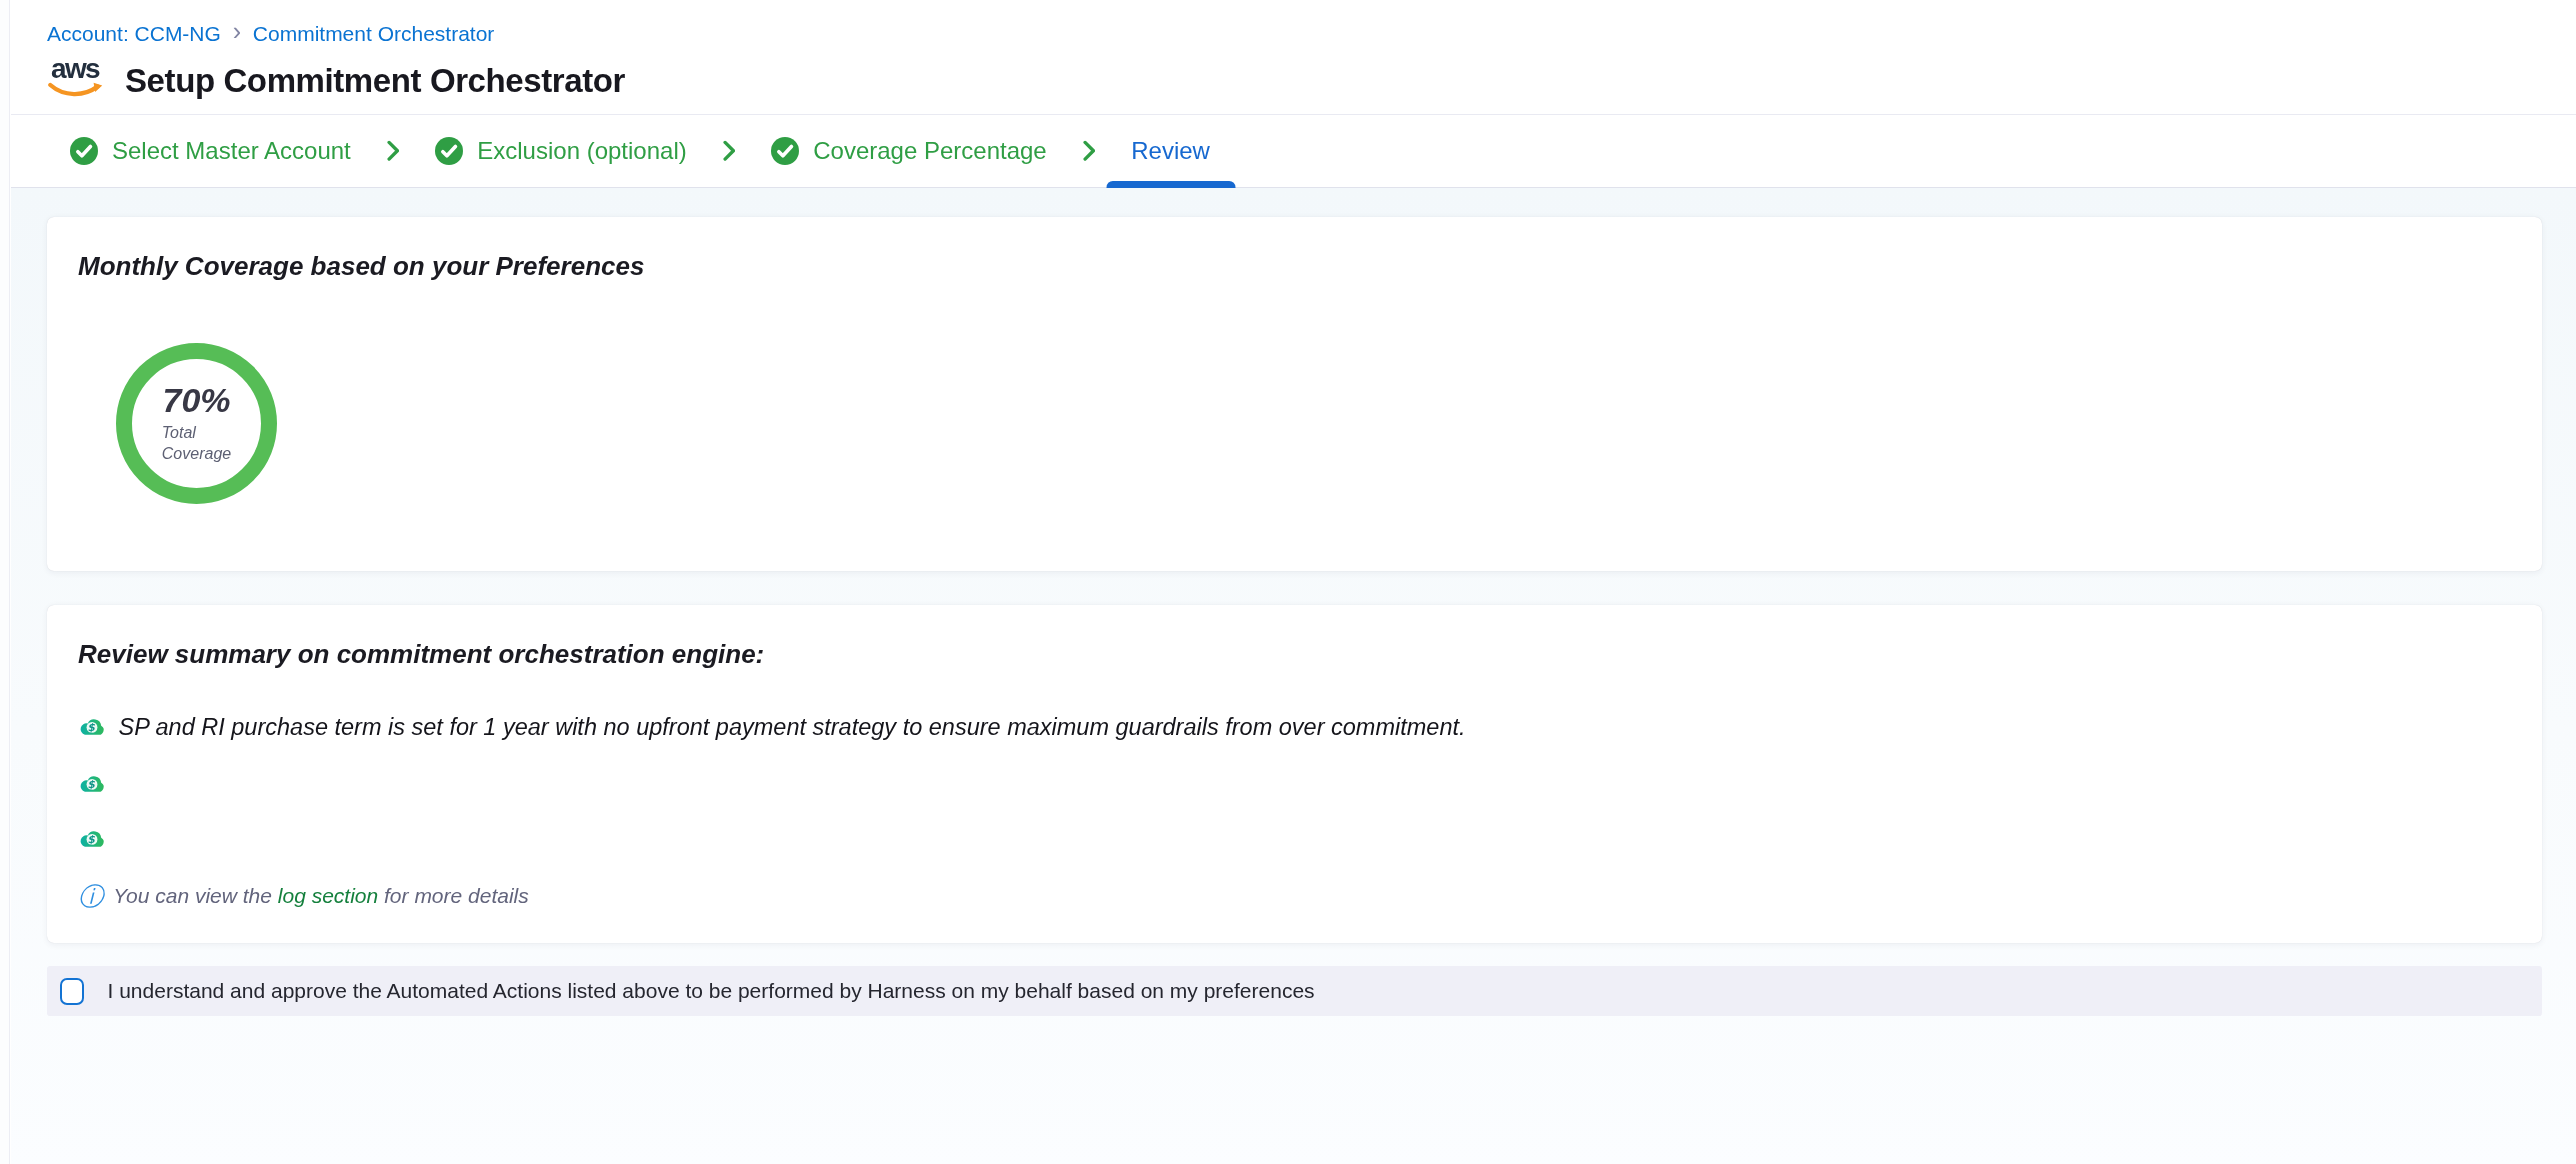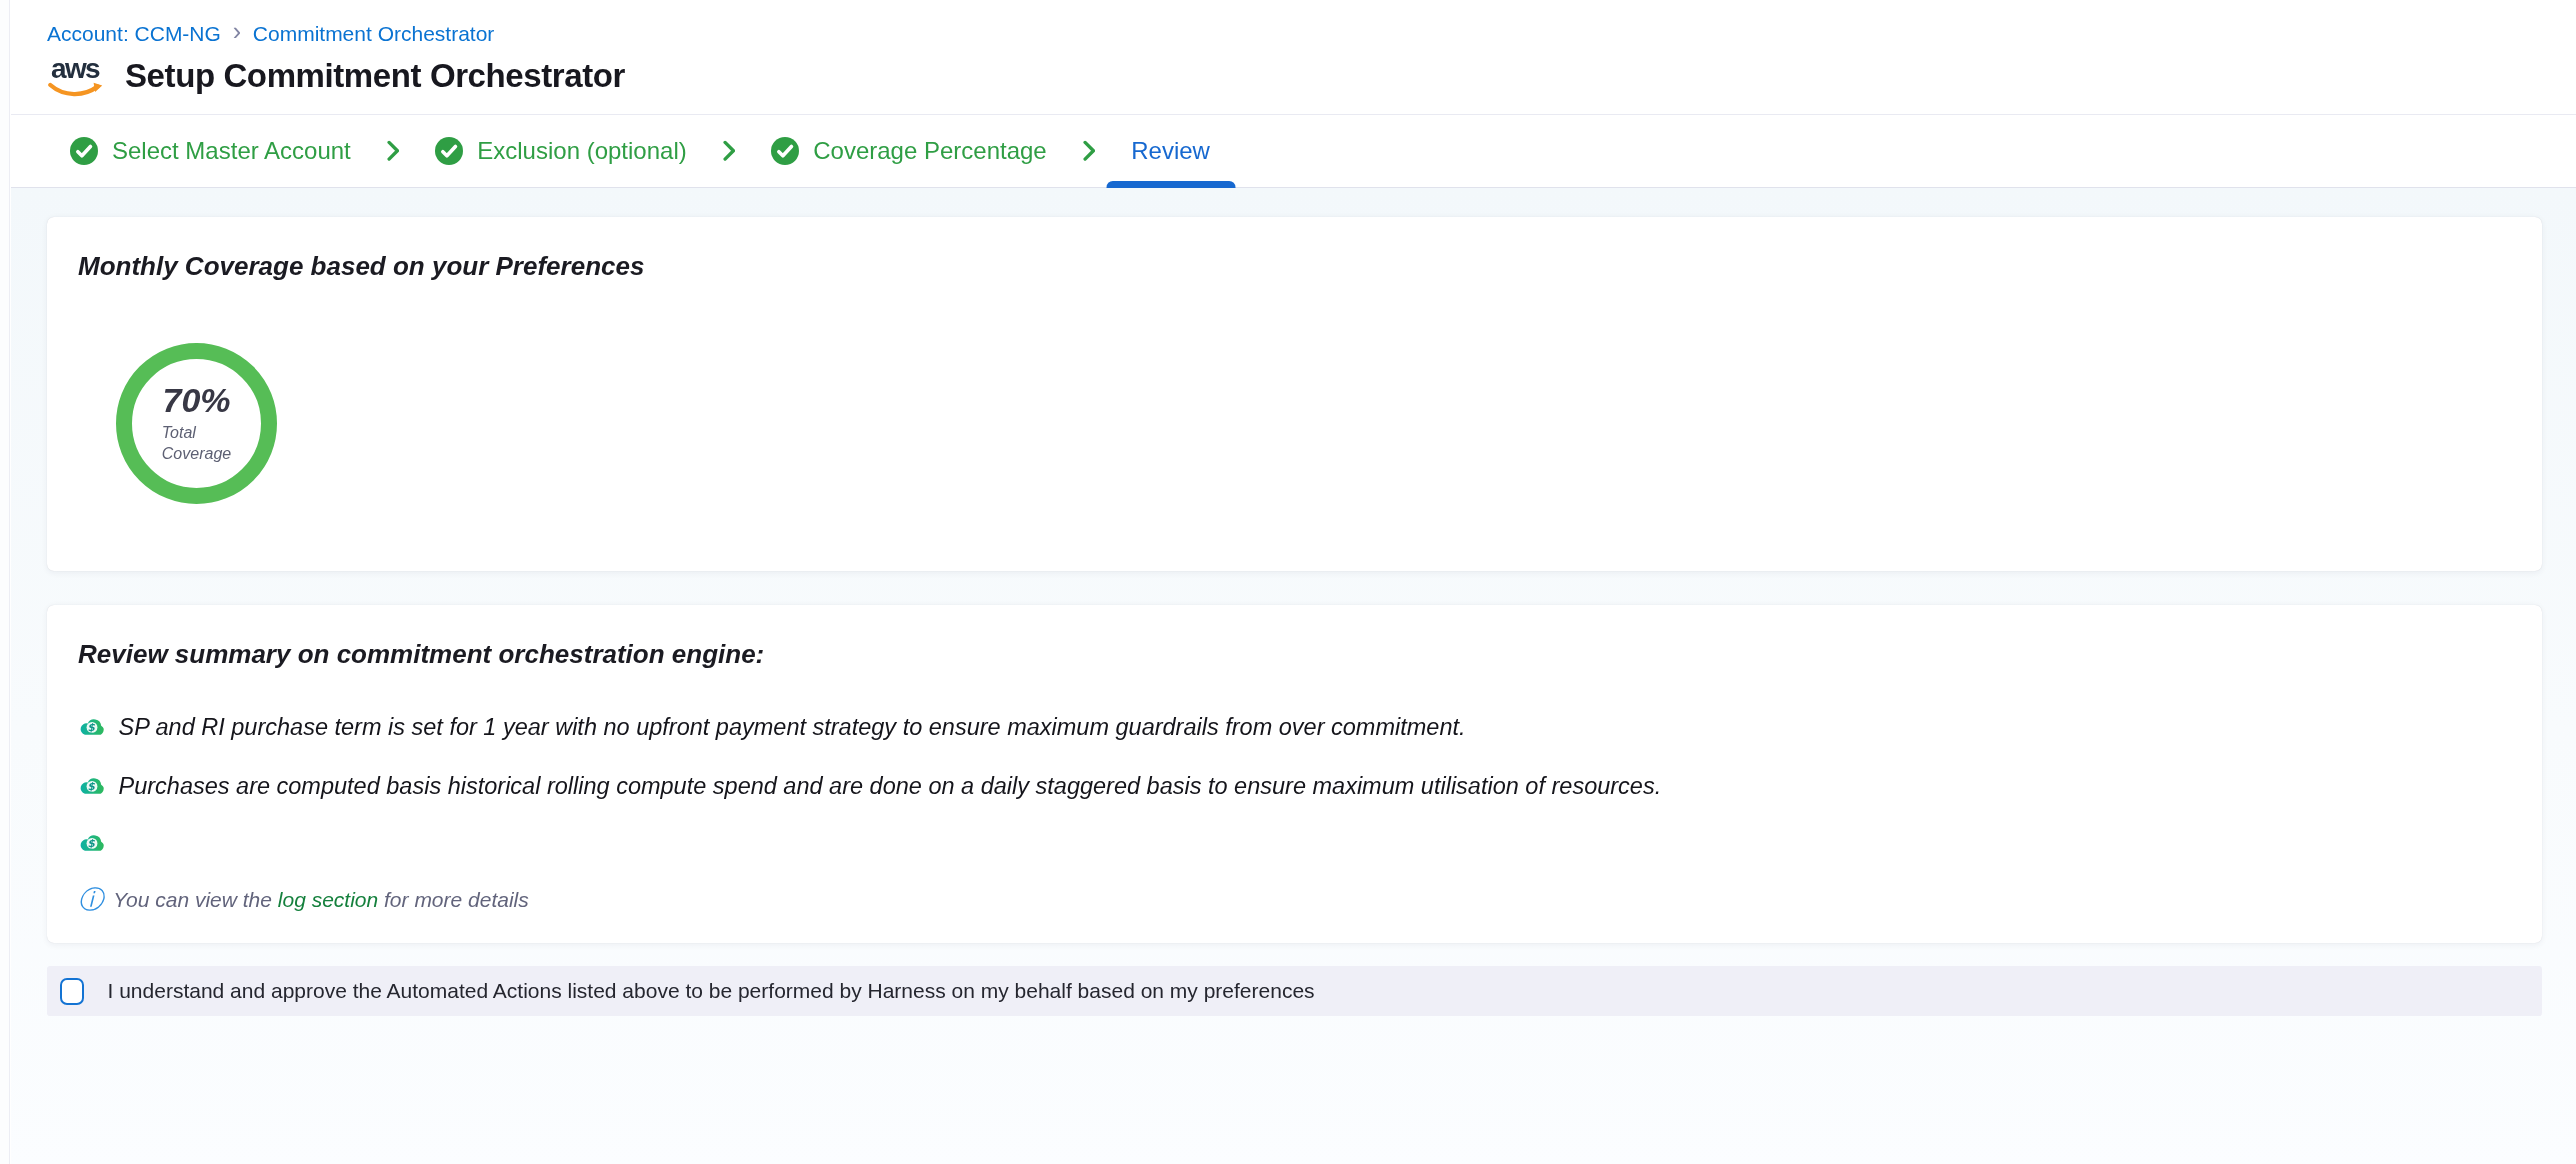--- a/index.html
+++ b/index.html
@@ -8,21 +8,21 @@
 
   .left-rail { position:absolute; left:0; top:0; width:10.2px; height:1164px;
                background:#fcfdfe; border-right:0.8px solid #ecedf4; z-index:6; }
   .content-col { margin-left:11px; }
 
   
   .app-header { background:#fff; padding:21px 0 0 36px; }
   .breadcrumb { display:flex; align-items:center; gap:11.8px; font-size:21px; }
   .crumb { color:#0a73d2; cursor:pointer; text-decoration:none; }
   .crumb-sep { color:#8285a3; font-size:25px; line-height:1; transform:translateY(-1.6px); }
-  .title-row { display:flex; align-items:flex-start; gap:22px; margin-top:11px; padding-bottom:14px; }
+  .title-row { display:flex; align-items:flex-end; gap:22px; margin-top:11px; padding-bottom:14px; }
   .aws-logo { width:56px; display:flex; flex-direction:column; align-items:center; }
   .aws-text { font-weight:bold; font-size:28px; color:#232f3e; letter-spacing:-1.6px; line-height:0.85; }
   .page-title { font-size:33px; font-weight:bold; color:#18181f; letter-spacing:-0.4px; }
 
   
   .stepper { height:74px; background:#fff; border-top:0.8px solid #e9eaf2; border-bottom:0.8px solid #e0e2ec;
              display:flex; align-items:center; padding-left:59px; }
   .step { display:flex; align-items:center; gap:14px; font-size:24px; color:#2f9e44;
           height:100%; cursor:pointer; position:relative; }
   .step-chevron { margin:0 36px; display:flex; align-items:center; }
@@ -163,21 +163,20 @@
           <span>SP and RI purchase term is set for 1 year with no upfront payment strategy to ensure maximum guardrails from over commitment.</span>
         </div>
         <div class="bullet">
           <span class="bullet-icon">
             <svg width="28" height="23.5" viewBox="0 0 38 32" style="font-size:30px">
               <path d="M31.5 13.4a9.6 9.6 0 0 0-18.3-3.2A7.8 7.8 0 0 0 9.4 25.4h17.4a6.5 6.5 0 0 0 4.7-12z" fill="url(#cloudGrad)"></path>
               <circle cx="19" cy="15.5" r="7.4" fill="#ffffff" opacity="0.92"></circle>
               <text x="19" y="20.6" font-size="14.5" font-weight="bold" fill="#0d9488" text-anchor="middle" font-family="DejaVu Sans, sans-serif">$</text>
             </svg>
           </span>
-          <span>Purchases are computed basis historical rolling compute spend and are done on a daily staggered basis to ensure maximum utilisation of resources.</span>
         </div>
         <div class="bullet">
           <span class="bullet-icon">
             <svg width="28" height="23.5" viewBox="0 0 38 32" style="font-size:30px">
               <path d="M31.5 13.4a9.6 9.6 0 0 0-18.3-3.2A7.8 7.8 0 0 0 9.4 25.4h17.4a6.5 6.5 0 0 0 4.7-12z" fill="url(#cloudGrad)"></path>
               <circle cx="19" cy="15.5" r="7.4" fill="#ffffff" opacity="0.92"></circle>
               <text x="19" y="20.6" font-size="14.5" font-weight="bold" fill="#0d9488" text-anchor="middle" font-family="DejaVu Sans, sans-serif">$</text>
             </svg>
           </span>
         </div>

